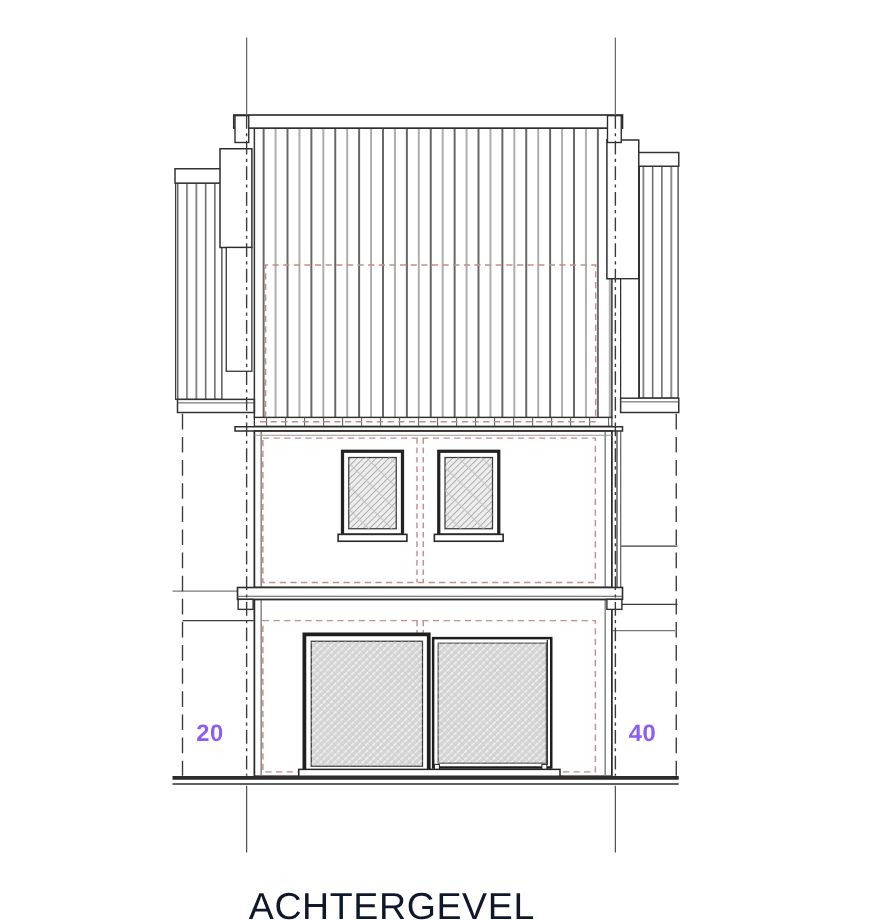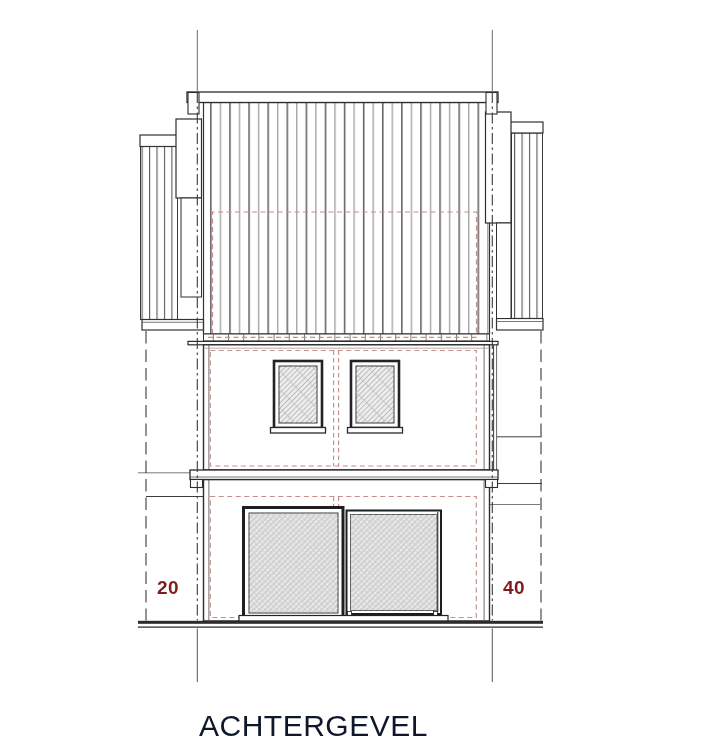--- a/index.html
+++ b/index.html
@@ -2,21 +2,21 @@
 <html><head>
 <meta charset="utf-8">
 <style>
   html,body{margin:0;padding:0;background:#ffffff;}
   #canvas{
     position:relative;width:703px;height:736px;background:#ffffff;overflow:hidden;
     font-family:"Liberation Sans", sans-serif;
   }
   #elevation-svg{position:absolute;left:0;top:0;}
   .houseno{
-    position:absolute;font-size:19px;font-weight:700;color:#7f1d1d;line-height:1;
+    position:absolute;font-size:19px;font-weight:700;color:#8b5cf6;line-height:1;
     font-family:"Liberation Sans", sans-serif;letter-spacing:0.5px;
   }
   #no20{left:157px;top:578px;}
   #no24{left:503px;top:578px;}
   #title{
     position:absolute;left:199px;top:683px;font-size:30px;font-weight:400;color:#0f172a;
     letter-spacing:0.5px;line-height:1;font-family:"Liberation Sans", sans-serif;margin-top:28px;
   }
 </style>
 </head>

